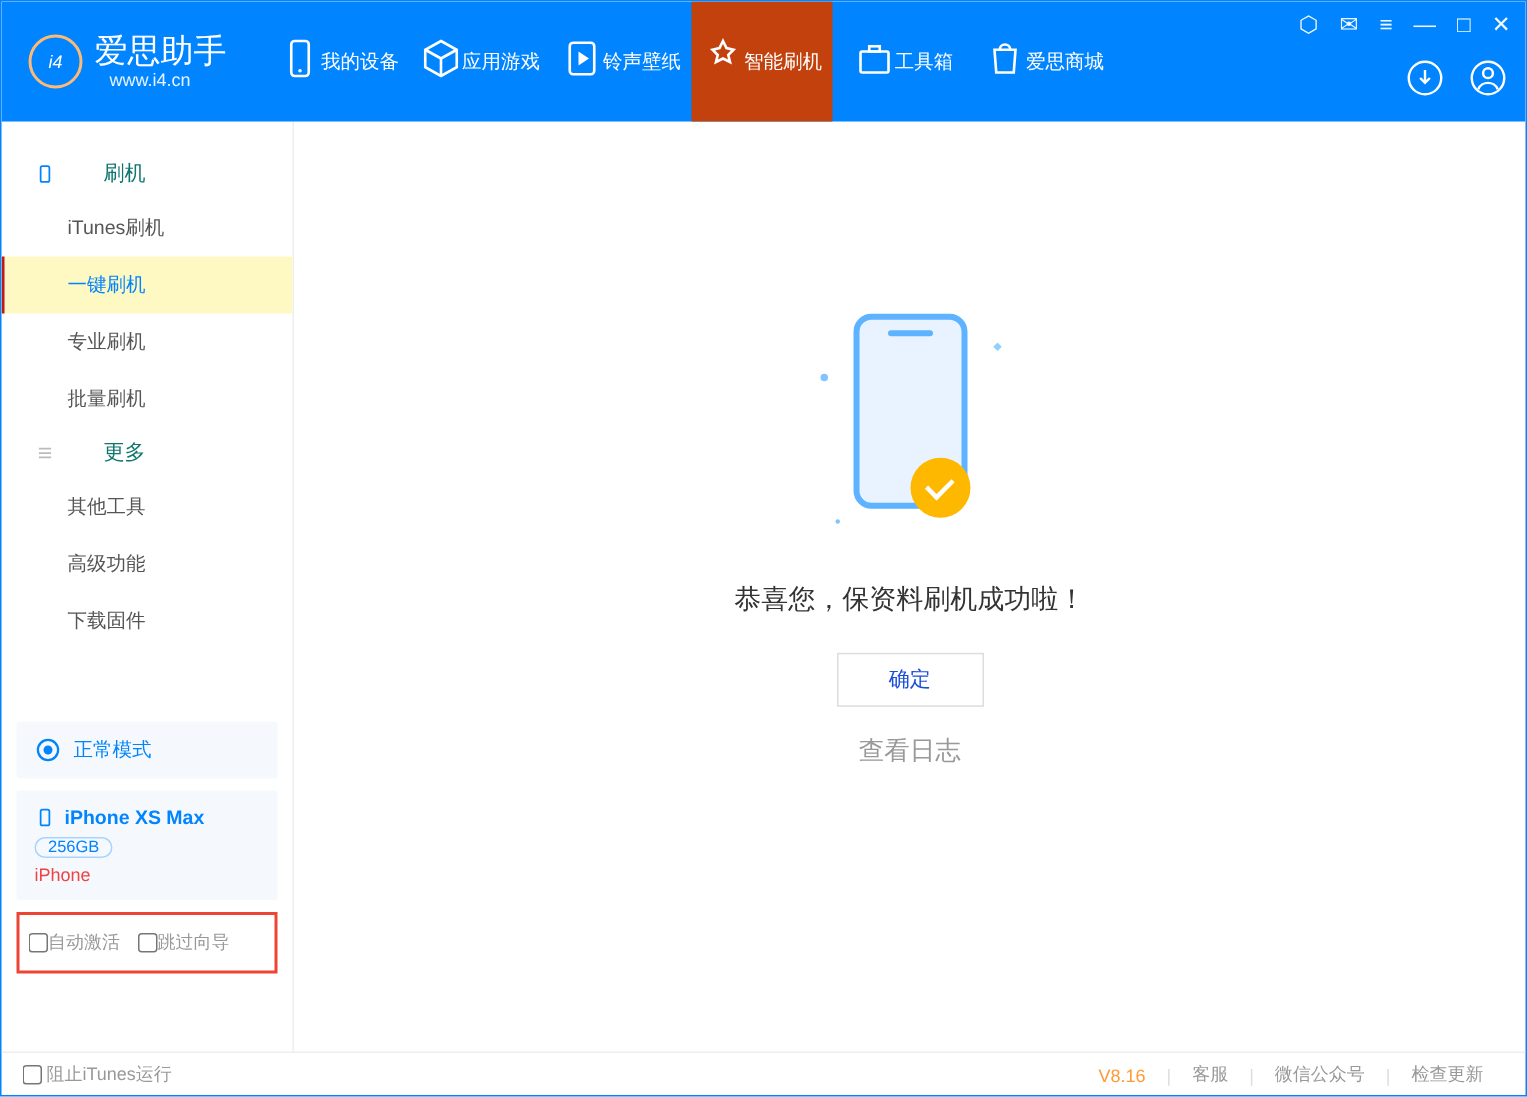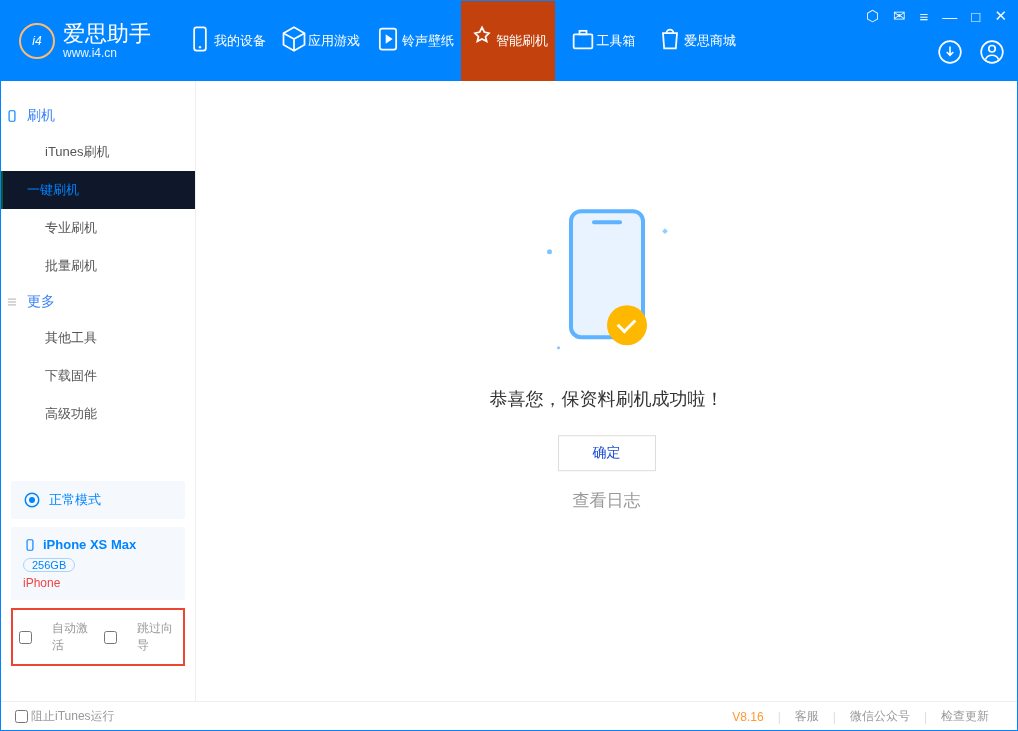--- a/index.html
+++ b/index.html
@@ -1,44 +1,44 @@
 <!DOCTYPE html>
 <html><head>
 <meta charset="utf-8">
 <style>
   * { box-sizing: border-box; margin: 0; padding: 0; }
   body { font-family: "Microsoft YaHei", "PingFang SC", sans-serif; background: #fff; width: 1018px; height: 731px; overflow: hidden; border:1px solid #0084ff;}
   .header { background: #0084ff; height: 80px; display: flex; align-items: stretch; color: #fff; position: relative; }
   .logo { display: flex; align-items: center; padding: 0 18px; }
   .logo-icon { width: 36px; height: 36px; border: 2px solid #fdba74; border-radius: 50%; display: flex; align-items: center; justify-content: center; font-weight: normal; font-size: 12px; font-style: italic; margin-right: 8px; }
   .logo-text { font-size: 22px; line-height:1.1;}
-  .logo-sub { font-size: 12px; opacity: .9; }
+  .logo-sub { font-size: 12px; opacity: .9; margin-left: 10px; }
   .tabs { display: flex; margin-left: 10px; }
   .tab { width: 94px; display: flex; flex-direction: row; align-items: center; justify-content: center; font-size: 13px; cursor: pointer; }
   .tab.active { background: #c2410c; }
   .tab svg { width: 28px; height: 28px; margin-bottom: 4px; }
   .winctl { position: absolute; right: 10px; top: 6px; display: flex; gap: 14px; align-items: center; }
   .winctl span { cursor: pointer; font-size: 15px; opacity:.95;}
   .header-right { position: absolute; right: 12px; bottom: 16px; display: flex; gap: 16px; }
   .header-right svg { width: 26px; height: 26px; stroke: #fff; cursor:pointer;}
   .body { display: flex; height: 620px; }
   .sidebar { width: 195px; border-right: 1px solid #eee; padding-top: 18px; }
-  .side-head { display: flex; align-items: center; font-size: 14px; color: #3b82f6; padding: 8px 4px; }
+  .side-head { display: flex; align-items: center; font-size: 14px; color: #0f766e; padding: 8px 22px; gap: 24px; }
   .side-head svg { width: 14px; height: 14px; margin-right: 8px; }
   .side-item { font-size: 13px; color: #555; padding: 10px 0 10px 44px; cursor: pointer; }
-  .side-item.active { color: #0084ff; border-left: 2px solid #14532d; background: #0f172a; padding-left:24px;}
+  .side-item.active { color: #0084ff; border-left: 2px solid #b91c1c; background: #fef9c3; padding-left:42px;}
   .mode-box, .device-box { margin: 8px 10px; background: #f5f9fe; border-radius: 2px; padding: 10px 12px; }
   .mode-box { display:flex; align-items:center; color:#0084ff; font-size:13px; }
   .mode-box svg{width:18px;height:18px;margin-right:8px;}
   .device-box { color:#0084ff; font-size:13px; }
   .device-box .dname{font-weight:bold;}
   .device-box .cap{display:inline-block;border:1px solid #a7d3ff;border-radius:10px;padding:0 8px;font-size:11px;margin-top:6px;}
   .device-box .sub{color:#ef4444;font-size:12px;margin-top:4px;}
   .opts { border:2px solid #e43; margin:8px 10px; padding:10px 6px; display:flex; gap:12px;}
-  .opts label{font-size:12px;color:#999;display:flex;align-items:center;gap:20px;}
+  .opts label{font-size:12px;color:#999;display:flex;align-items:center;gap:0;}
   .opts input{width:13px;height:13px;}
   .main { flex:1; position:relative; }
   .center { position:absolute; left:50%; top:50%; transform:translate(-50%,-60%); text-align:center; }
   .success-msg { font-size:18px; color:#333; margin-top:28px;}
   .btn { border:1px solid #ddd; background:#fff; padding:8px 34px; font-size:14px; color:#1d4ed8; margin-top:24px; cursor:pointer;}
   .loglink{ display:block; margin-top:18px; font-size:17px; color:#999; cursor:pointer;}
   .phone-illu{position:relative;width:120px;height:150px;margin:0 auto;}
   .phone{width:76px;height:130px;border:4px solid #5db3ff;border-radius:12px;background:#e8f3ff;position:absolute;left:22px;top:0;}
   .phone:before{content:"";position:absolute;top:7px;left:50%;transform:translateX(-50%);width:30px;height:4px;background:#5db3ff;border-radius:3px;}
   .badge{position:absolute;right:-6px;bottom:-10px;width:40px;height:40px;background:#ffb800;border-radius:50%;display:flex;align-items:center;justify-content:center;}
@@ -142,22 +142,22 @@
     <div class="side-item">批量刷机</div>
     <div class="side-head">
       <svg viewBox="0 0 24 24" stroke="#bbb" stroke-width="2">
           <line x1="5" y1="7" x2="19" y2="7"></line>
           <line x1="5" y1="12" x2="19" y2="12"></line>
           <line x1="5" y1="17" x2="19" y2="17"></line>
         </svg>
       <span>更多</span>
     </div>
     <div class="side-item">其他工具</div>
+    <div class="side-item">高级功能</div>
     <div class="side-item">下载固件</div>
-    <div class="side-item">高级功能</div>
 
     <div style="height:40px"></div>
     <div class="mode-box">
       <svg viewBox="0 0 24 24" fill="none" stroke="#0084ff" stroke-width="2">
           <circle cx="12" cy="12" r="9"></circle>
           <circle cx="12" cy="12" r="3" fill="#0084ff"></circle>
         </svg>
       <span>正常模式</span>
     </div>
     <div class="device-box">

